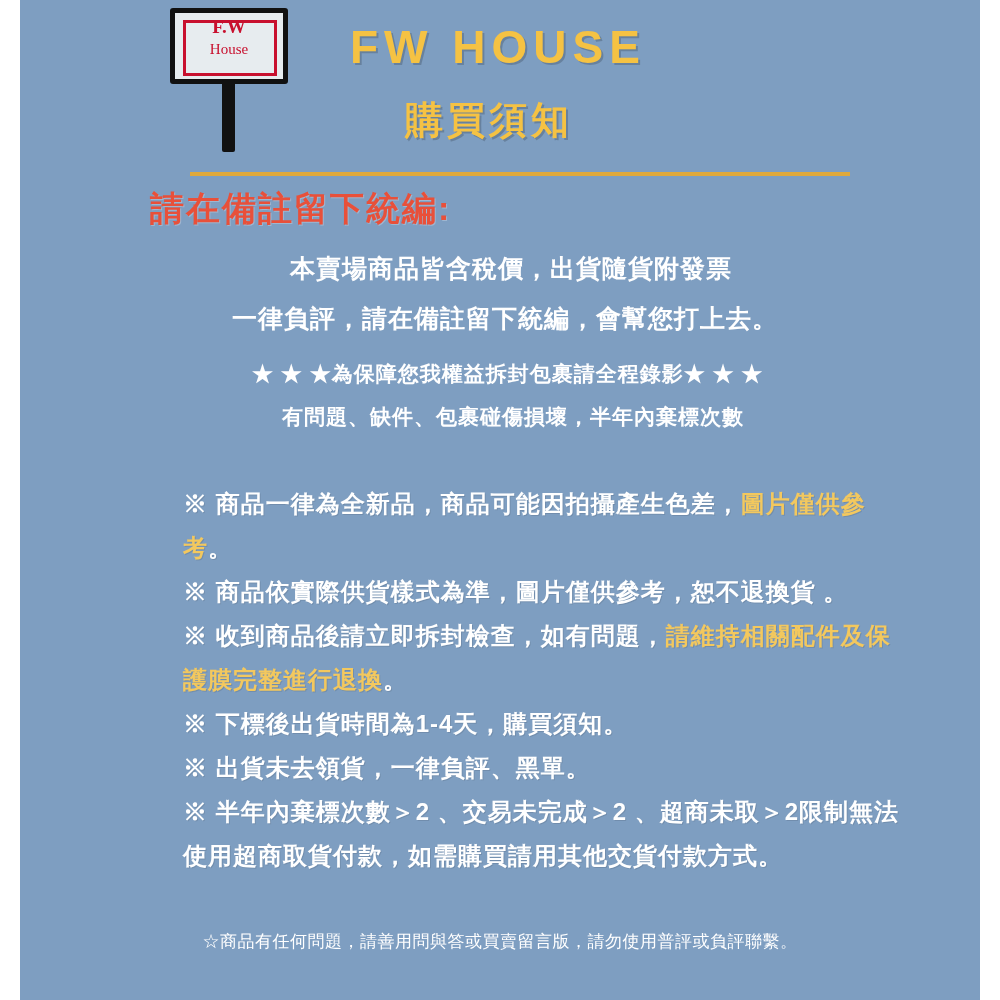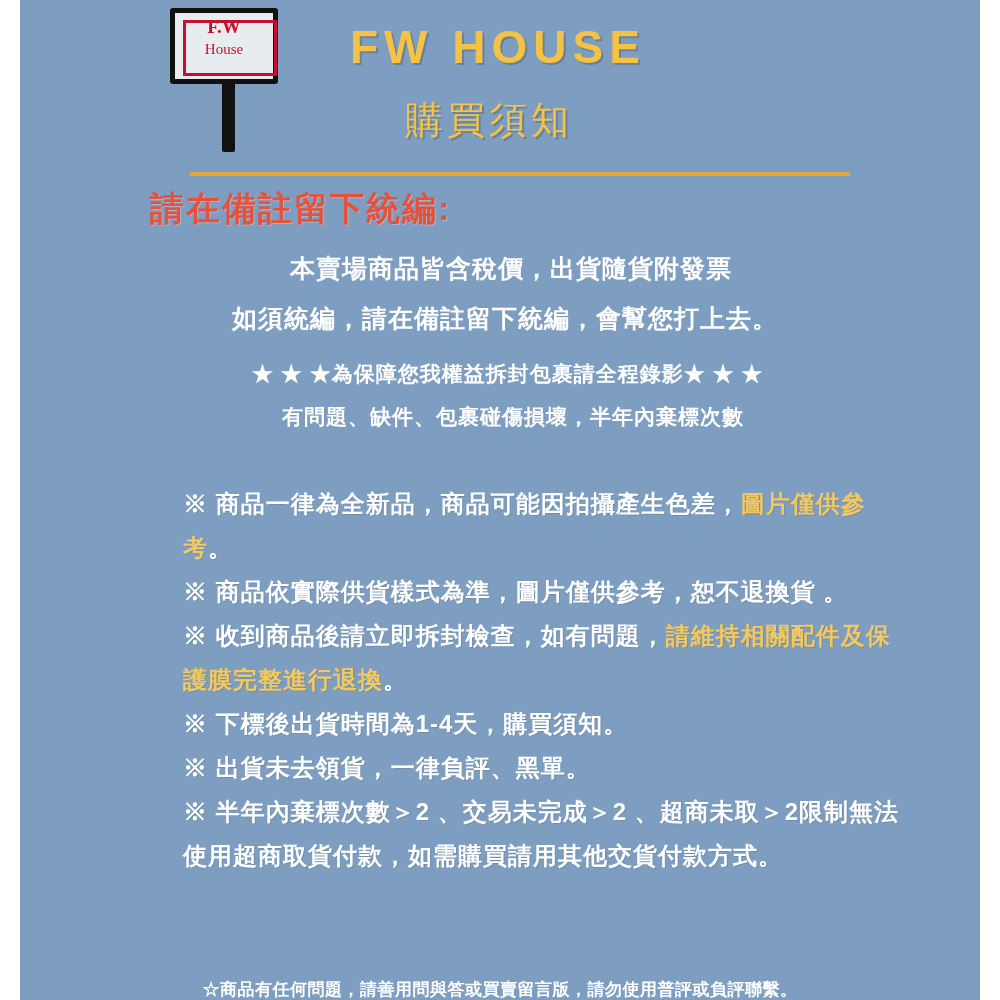--- a/index.html
+++ b/index.html
@@ -35,21 +35,21 @@
     position: absolute;
     left: 150px;
     top: 8px;
     width: 130px;
     height: 150px;
   }
   .sign-board {
     position: absolute;
     left: 0;
     top: 0;
-    width: 108px;
+    width: 118px;
     height: 76px;
     background: #e7ecef;
     border: 5px solid #111;
     border-radius: 3px;
     box-sizing: border-box;
     text-decoration: underline;
   }
   .sign-inner {
     position: absolute;
     left: 8px;
@@ -100,21 +100,21 @@
     font-size: 46px;
     letter-spacing: 6px;
     text-shadow: 2px 2px 0 rgba(0,0,0,0.18);
   }
   .subtitle {
     position: absolute;
     left: 385px;
     top: 95px;
     color: #f5c243;
     font-family: "Liberation Sans", sans-serif;
-    font-weight: normal;
+    font-weight: bold;
     font-size: 38px;
     letter-spacing: 4px;
     text-shadow: 2px 2px 0 rgba(0,0,0,0.18);
   }
   .divider {
     position: absolute;
     left: 170px;
     top: 172px;
     width: 660px;
     height: 4px;
@@ -167,24 +167,23 @@
 
   
   .footer {
     position: absolute;
     left: 0;
     right: 0;
     top: 930px;
     text-align: center;
     color: #ffffff;
     font-family: "Liberation Sans", sans-serif;
-    font-weight: bold;
+    font-weight: normal;
     font-size: 17px;
     letter-spacing: 0.5px;
-    margin-top: 48px;
   }
 </style>
 </head>
 <body>
 
 <div class="page">
   <div class="card">
 
     <div class="header">
 
@@ -198,21 +197,21 @@
       </div>
 
       <div class="brand">FW HOUSE</div>
       <div class="subtitle">購買須知</div>
       <div class="divider"></div>
     </div>
 
     <div class="notice-heading">請在備註留下統編:</div>
 
     <div class="line l1">本賣場商品皆含稅價，出貨隨貨附發票</div>
-    <div class="line l2">如須統編，請在備註留下統編，會幫您打上去。</div>
+    <div class="line l2">一律負評，請在備註留下統編，會幫您打上去。</div>
     <div class="line l3">★ ★ ★為保障您我權益拆封包裹請全程錄影★ ★ ★</div>
     <div class="line l4">有問題、缺件、包裹碰傷損壞，半年內棄標次數</div>
 
     <div class="bullets" id="bullets">
         <div class="bullet"><span>※</span><span> 商品一律為全新品，商品可能因拍攝產生色差，</span><span class="hl">圖片僅供參考</span><span>。</span></div>
         <div class="bullet"><span>※</span><span> 商品依實際供貨樣式為準，圖片僅供參考，恕不退換貨 。</span></div>
         <div class="bullet"><span>※</span><span> 收到商品後請立即拆封檢查，如有問題，</span><span class="hl">請維持相關配件及保護膜完整進行退換</span><span>。</span></div>
         <div class="bullet"><span>※</span><span> 下標後出貨時間為1-4天，購買須知。</span></div>
         <div class="bullet"><span>※</span><span> 出貨未去領貨，一律負評、黑單。</span></div>
         <div class="bullet"><span>※</span><span> 半年內棄標次數＞2 、交易未完成＞2  、超商未取＞2限制無法使用超商取貨付款，如需購買請用其他交貨付款方式。</span></div>

